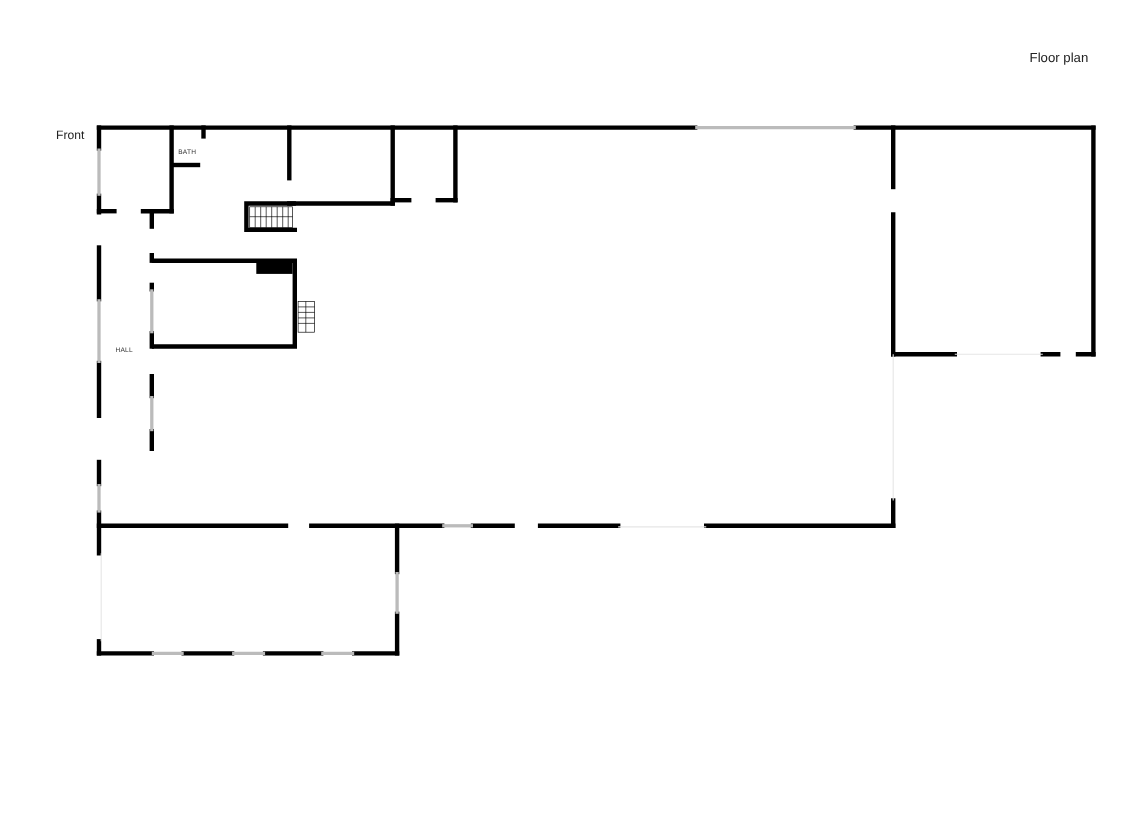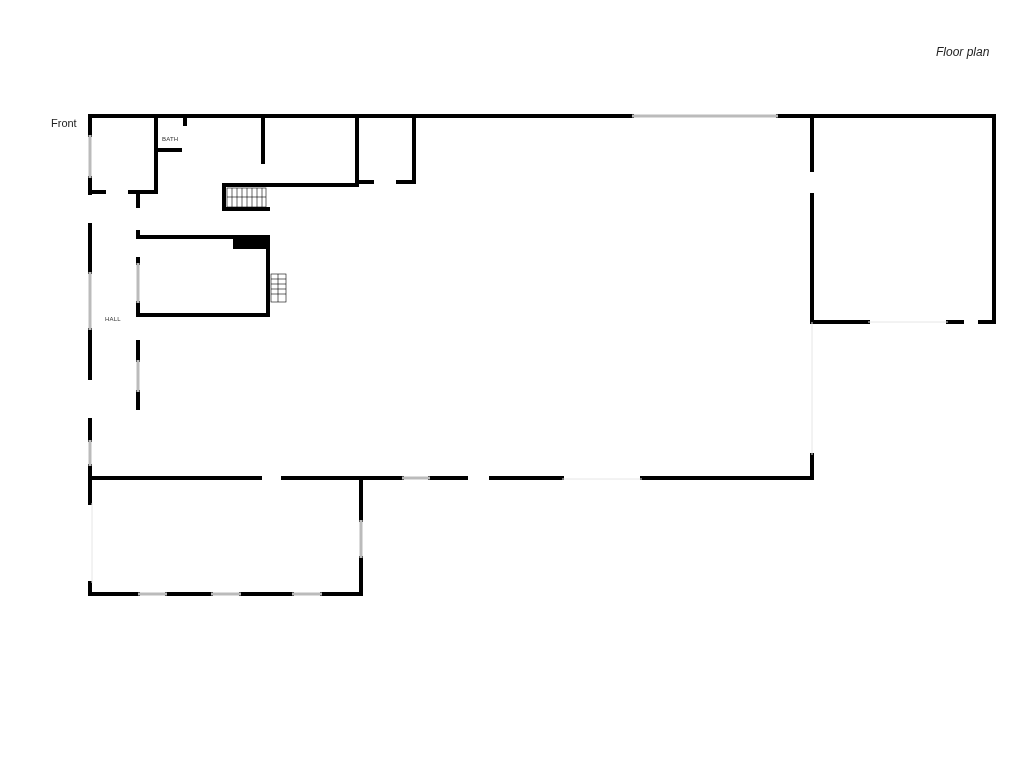--- a/index.html
+++ b/index.html
@@ -1,17 +1,17 @@
 <!DOCTYPE html>
 <html><head>
 <meta charset="utf-8">
 <style>
   html, body { margin:0; padding:0; background:#ffffff; }
   body { width:1024px; height:762px; position:relative; overflow:hidden; font-family:"Liberation Sans", sans-serif; }
-  .label-title { position:absolute; left:936px; top:45px; font-size:12px; color:#222;font-style:italic; }
+  .label-title { position:absolute; left:936px; top:45px; font-size:12px; color:#222; }
   .label-front { position:absolute; left:19px; top:117px; font-size:11px; color:#222;padding-left:32px; }
   .room-label { position:absolute; font-size:6px; color:#333; letter-spacing:0.2px; }
   svg { position:absolute; left:0; top:0; }
 </style>
 </head>
 <body>
 
 <div class="label-title">Floor plan</div>
 <div class="label-front">Front</div>
 <div class="room-label" style="left:162px;top:136px;">BATH</div>

